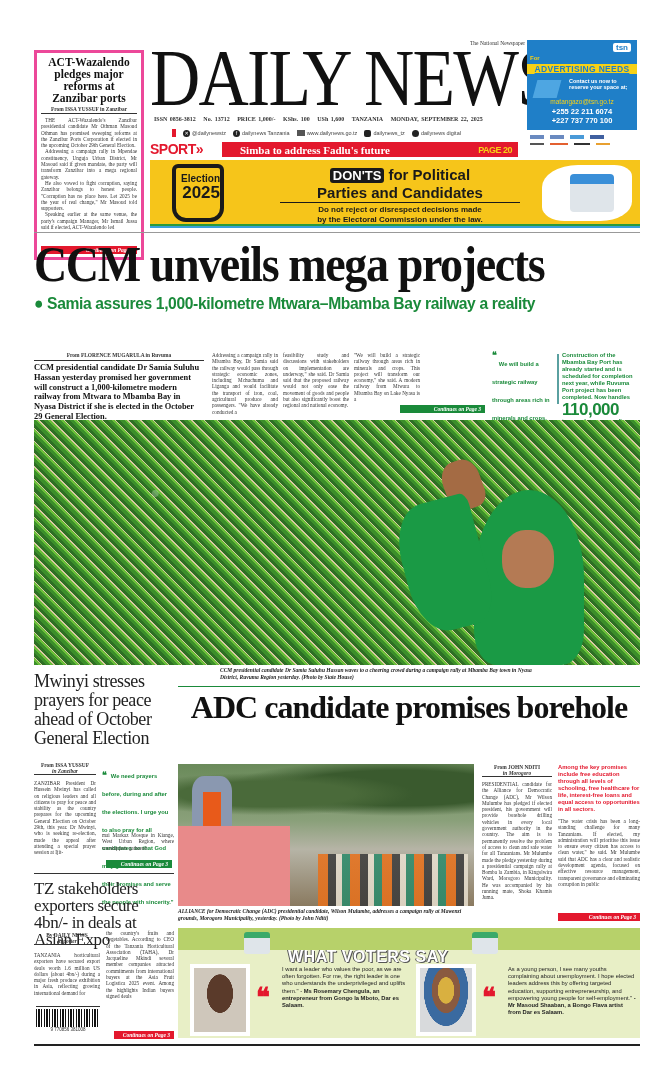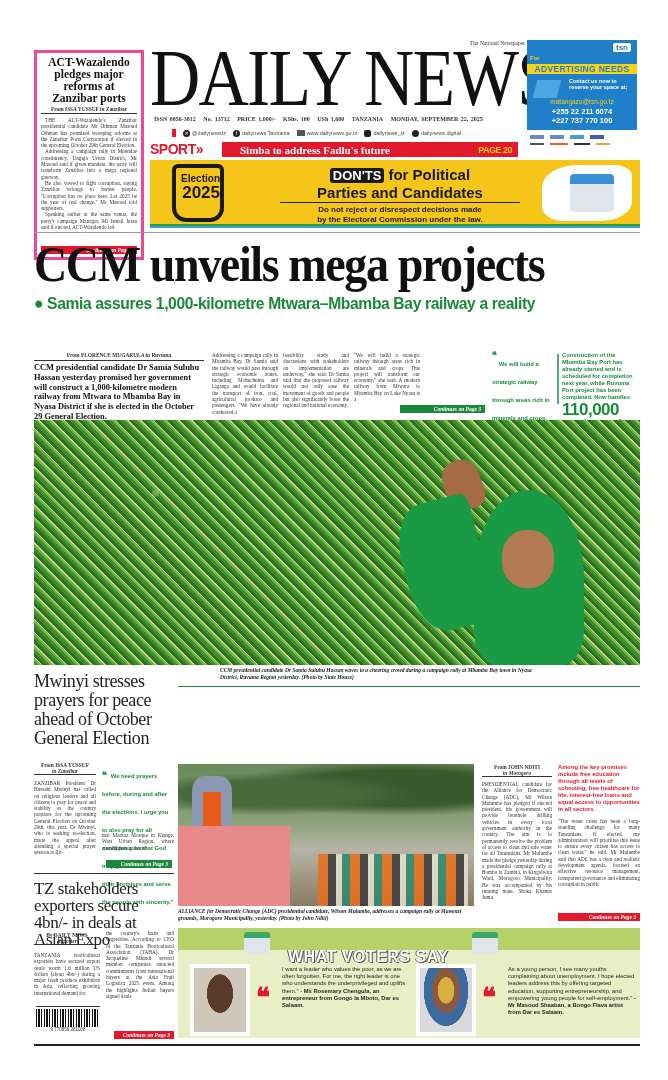--- a/index.html
+++ b/index.html
@@ -68,21 +68,21 @@
     </span>
   <span style="display:flex;align-items:center;gap:2px;">
       <span style="display:inline-block;width:7px;height:7px;border-radius:50%;background:#222;"></span>
       <span>dailynews digital</span>
     </span>
 </div>
 
 <div class="abs sans" style="left:527px;top:40px;width:110px;height:90px;background:#1f7fc8;color:#fff;overflow:hidden;">
   <div style="position:absolute;right:6px;top:3px;background:#fff;color:#1f7fc8;font-weight:bold;font-size:8px;padding:0 3px;border-radius:2px;">tsn</div>
   <div style="position:absolute;left:3px;top:15px;font-size:6px;font-weight:bold;color:#f7d116;">For</div>
-  <div style="position:absolute;left:0;right:0;top:24px;background:#f7d116;color:#1f7fc8;font-weight:bold;font-size:8.5px;text-align:center;letter-spacing:0.3px;">ADVERTISING NEEDS</div>
+  <div style="position:absolute;left:0;right:0;top:24px;background:#f7d116;color:#1f7fc8;font-weight:bold;font-size:8.5px;text-align:center;letter-spacing:0.3px;text-decoration:underline;">ADVERTISING NEEDS</div>
   <div style="position:absolute;left:8px;top:40px;width:24px;height:18px;background:#5ab0e8;transform:skew(-15deg);opacity:0.8;"></div>
   <div style="position:absolute;left:42px;top:38px;width:64px;font-size:5.5px;font-weight:bold;line-height:6px;">Contact us now to reserve your space at;</div>
   <div style="position:absolute;left:0;right:0;top:58px;font-size:6.5px;color:#f7d116;text-align:center;">matangazo@tsn.go.tz</div>
   <div style="position:absolute;left:0;right:0;top:67px;font-size:7.5px;font-weight:bold;text-align:center;">+255 22 211 6074</div>
   <div style="position:absolute;left:0;right:0;top:76px;font-size:7.5px;font-weight:bold;text-align:center;">+227 737 770 100</div>
 </div>
 <div class="abs" style="left:530px;top:135px;width:108px;height:20px;">
   <div style="display:flex;gap:6px;margin-bottom:4px;">
     <span style="width:14px;height:4px;background:#6a8ac0;"></span>
     <span style="width:14px;height:4px;background:#6a8ac0;"></span>
@@ -168,20 +168,21 @@
 <div class="abs body-text" style="left:34px;top:780px;width:62px;">ZANZIBAR President Dr Hussein Mwinyi has called on religious leaders and all citizens to pray for peace and stability as the country prepares for the upcoming General Election on October 29th, this year. Dr Mwinyi, who is seeking re-election, made the appeal after attending a special prayer session at Ijit-</div>
 <div class="abs" style="left:102px;top:764px;width:72px;">
   <span class="green-quote" style="font-size:9px;">❝</span>
   <span class="green-quote" style="font-size:5.8px;line-height:7px;">We need prayers before, during and after the elections. I urge you to also pray for all candidates so that God may guide them to fulfil their promises and serve the people with sincerity."</span>
 </div>
 <div class="abs body-text" style="left:102px;top:832px;width:72px;">mai Markaz Mosque in Kiange, West Urban Region, where worshippers gathered</div>
 <div class="abs cont-green" style="left:106px;top:860px;width:66px;">Continues on Page 3</div>
 <div class="abs" style="left:34px;top:873px;width:140px;height:1px;background:#333;"></div>
 
 <div class="abs serif" style="left:178px;top:690px;width:462px;text-align:center;font-weight:bold;color:#111;">
+  <div style="font-size:32px;line-height:34px;letter-spacing:-1px;white-space:nowrap;">ADC candidate promises borehole</div>
 </div>
 <div class="abs" style="left:178px;top:764px;width:296px;height:142px;background:linear-gradient(180deg,#6a8a5a 0%,#8aa07a 40%,#b6b4a6 60%,#8a7a60 100%);overflow:hidden;">
   <div style="position:absolute;left:0;top:0;width:296px;height:60px;background:radial-gradient(ellipse at 30% 50%,#4a6a3a 0 30%,transparent 50%),radial-gradient(ellipse at 75% 40%,#3a5a2e 0 35%,transparent 55%);"></div>
   <div style="position:absolute;left:14px;top:12px;width:40px;height:50px;background:#8a98b0;border-radius:30% 30% 0 0;"></div>
   <div style="position:absolute;left:25px;top:28px;width:18px;height:34px;background:#e85a1a;"></div>
   <div style="position:absolute;left:0;top:62px;width:112px;height:80px;background:#e88a8a;"></div>
   <div style="position:absolute;left:140px;top:90px;width:150px;height:52px;background:repeating-linear-gradient(90deg,#e8701a 0 10px,#3a3a3a 10px 18px,#e8e0d0 18px 24px,#2a8a6a 24px 32px);opacity:0.85;"></div>
 </div>
 <div class="abs serif" style="left:178px;top:908px;width:300px;font-style:italic;font-weight:bold;font-size:5.5px;line-height:7px;color:#222;">ALLIANCE for Democratic Change (ADC) presidential candidate, Wilson Mulumbe, addresses a campaign rally at Mawenzi grounds, Morogoro Municipality, yesterday. (Photo by John Nditi)</div>
 

